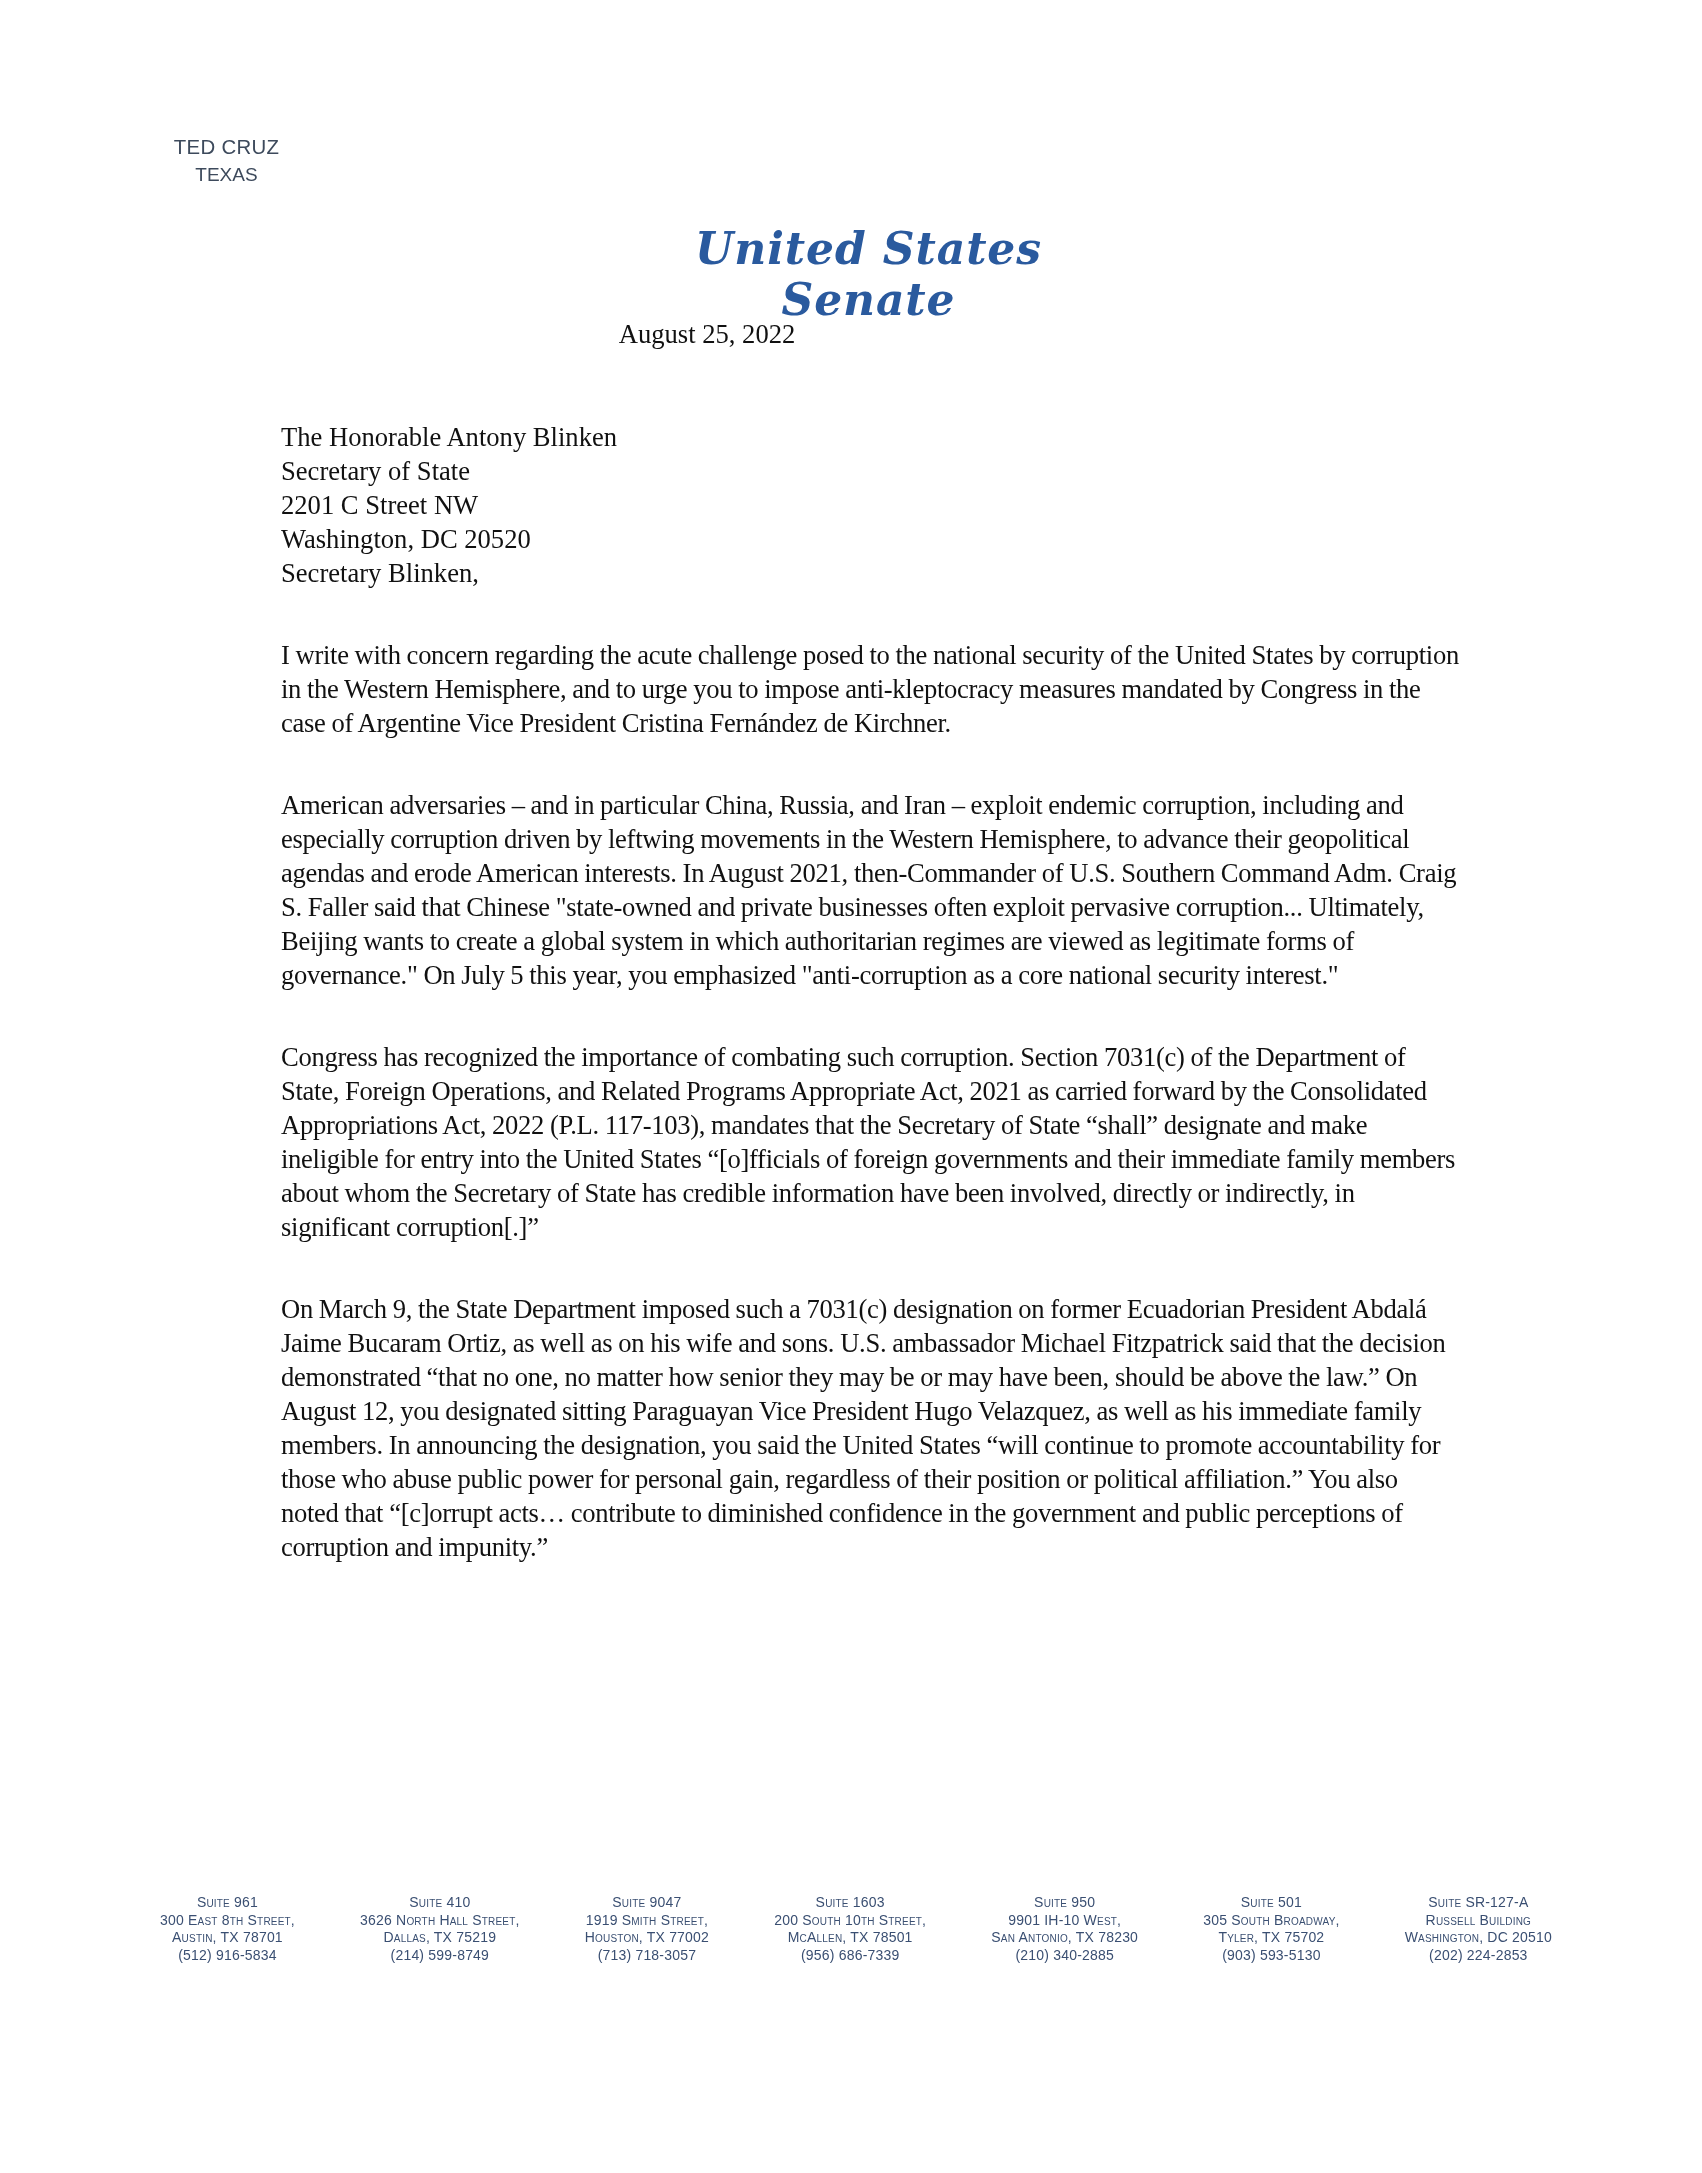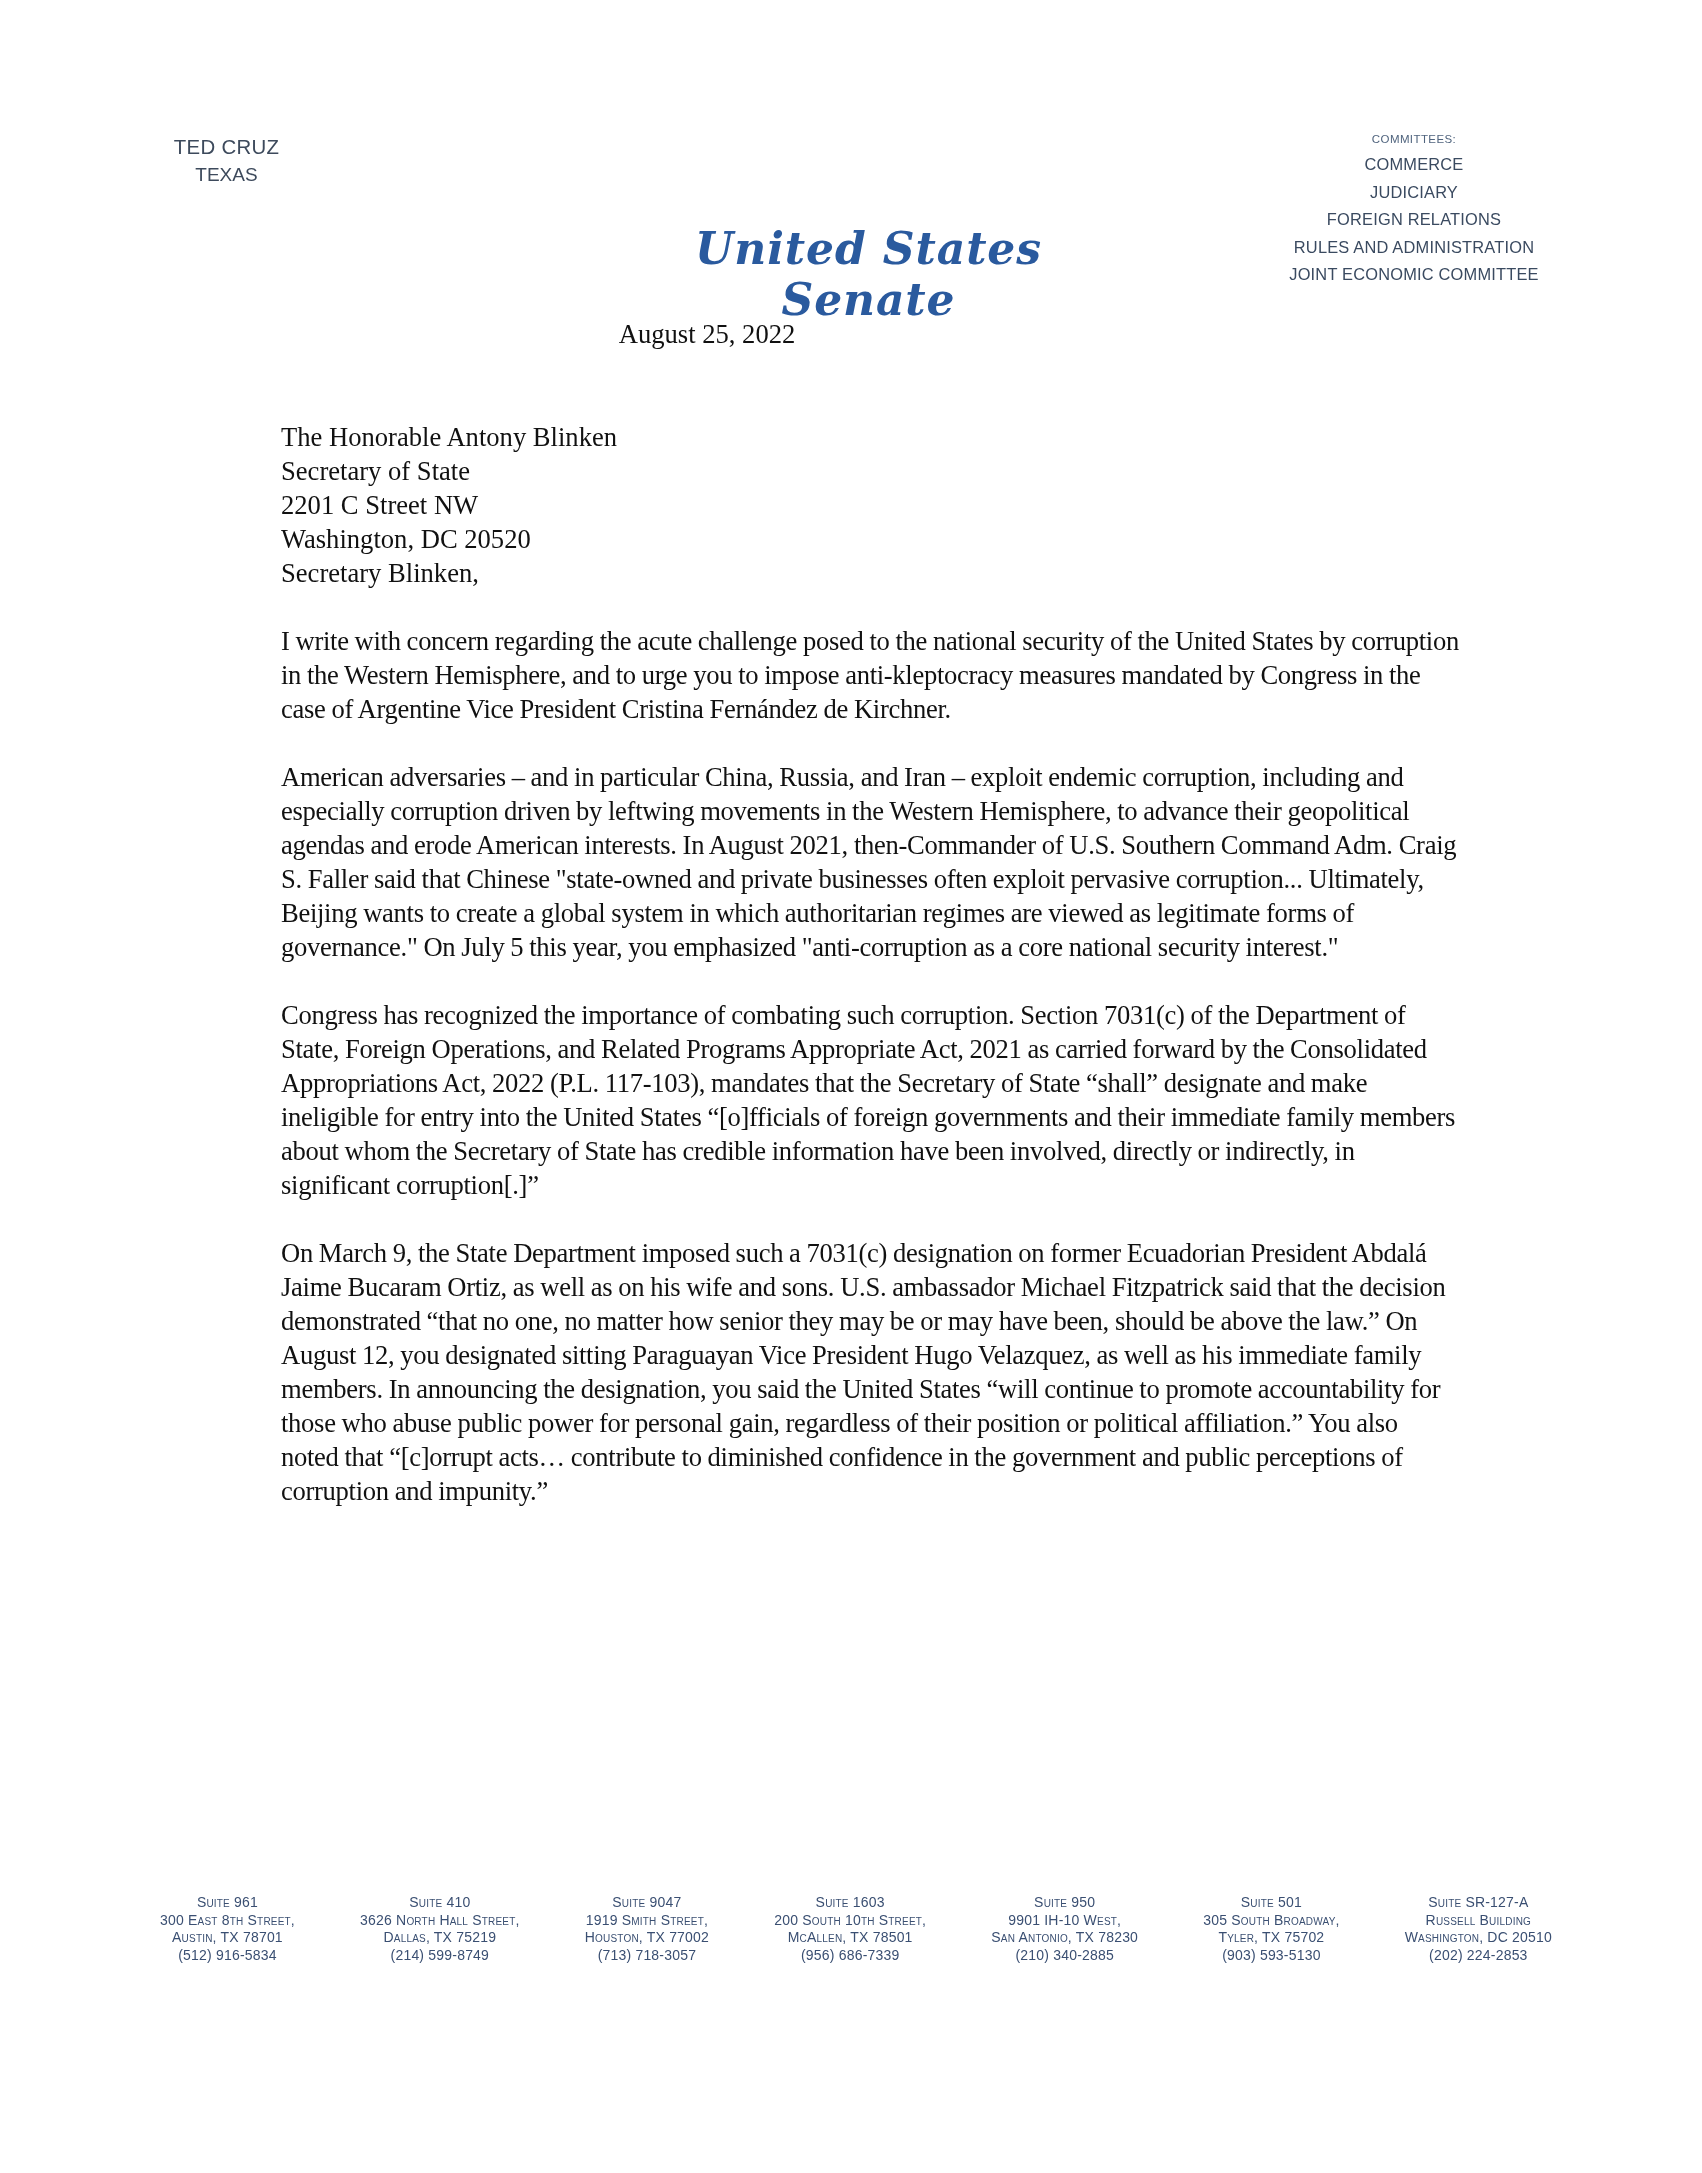--- a/index.html
+++ b/index.html
@@ -19,46 +19,38 @@
   .committees .label { font-size: 11.5px; color: #50647e; margin-bottom: 6.2px; letter-spacing: 0.4px; }
   .committees .item { font-size: 16.4px; line-height: 27.5px; letter-spacing: 0.2px; }
 
   .date { position: absolute; left: 0; width: 1414px; top: 319px; text-align: center;
     font-family: "Liberation Serif", serif; font-size: 26.6px; color: #111; }
 
   .letter { position: absolute; left: 281px; top: 420px; width: 1179px;
     font-family: "Liberation Serif", serif; font-size: 26.6px; line-height: 34px; color: #111; }
   .letter .addr-line { display: block; }
   .letter .salutation { }
-  .letter p { margin: 34px 0 0 0; letter-spacing: -0.3px; word-spacing: -0.4px; }
+  .letter p { margin: 48px 0 0 0; letter-spacing: -0.3px; word-spacing: -0.4px; }
 
   .footer { position: absolute; left: 160px; top: 1894px; width: 1392px; display: flex; justify-content: space-between;
     font-family: "Liberation Sans", sans-serif; color: #3a4f72; }
   .office { text-align: center; font-size: 14px; line-height: 17.7px; font-variant: small-caps; letter-spacing: 0.2px; white-space: nowrap; }
 </style>
 </head>
 <body>
 
 <div class="page">
 
   <div class="senator">
     <div class="name">TED CRUZ</div>
     <div class="state">TEXAS</div>
   </div>
 
   <div class="masthead" style="color: rgb(42, 90, 158);">United States Senate</div>
 
-  <div class="committees">
-    <div class="label">COMMITTEES:</div>
-    <div class="item">COMMERCE</div>
-    <div class="item">JUDICIARY</div>
-    <div class="item">FOREIGN RELATIONS</div>
-    <div class="item">RULES AND ADMINISTRATION</div>
-    <div class="item">JOINT ECONOMIC COMMITTEE</div>
-  </div>
 
   <div class="date">August 25, 2022</div>
 
   <div class="letter">
     <div>
       <span class="addr-line">The Honorable Antony Blinken</span>
       <span class="addr-line">Secretary of State</span>
       <span class="addr-line">2201 C Street NW</span>
       <span class="addr-line">Washington, DC 20520</span>
     </div>

